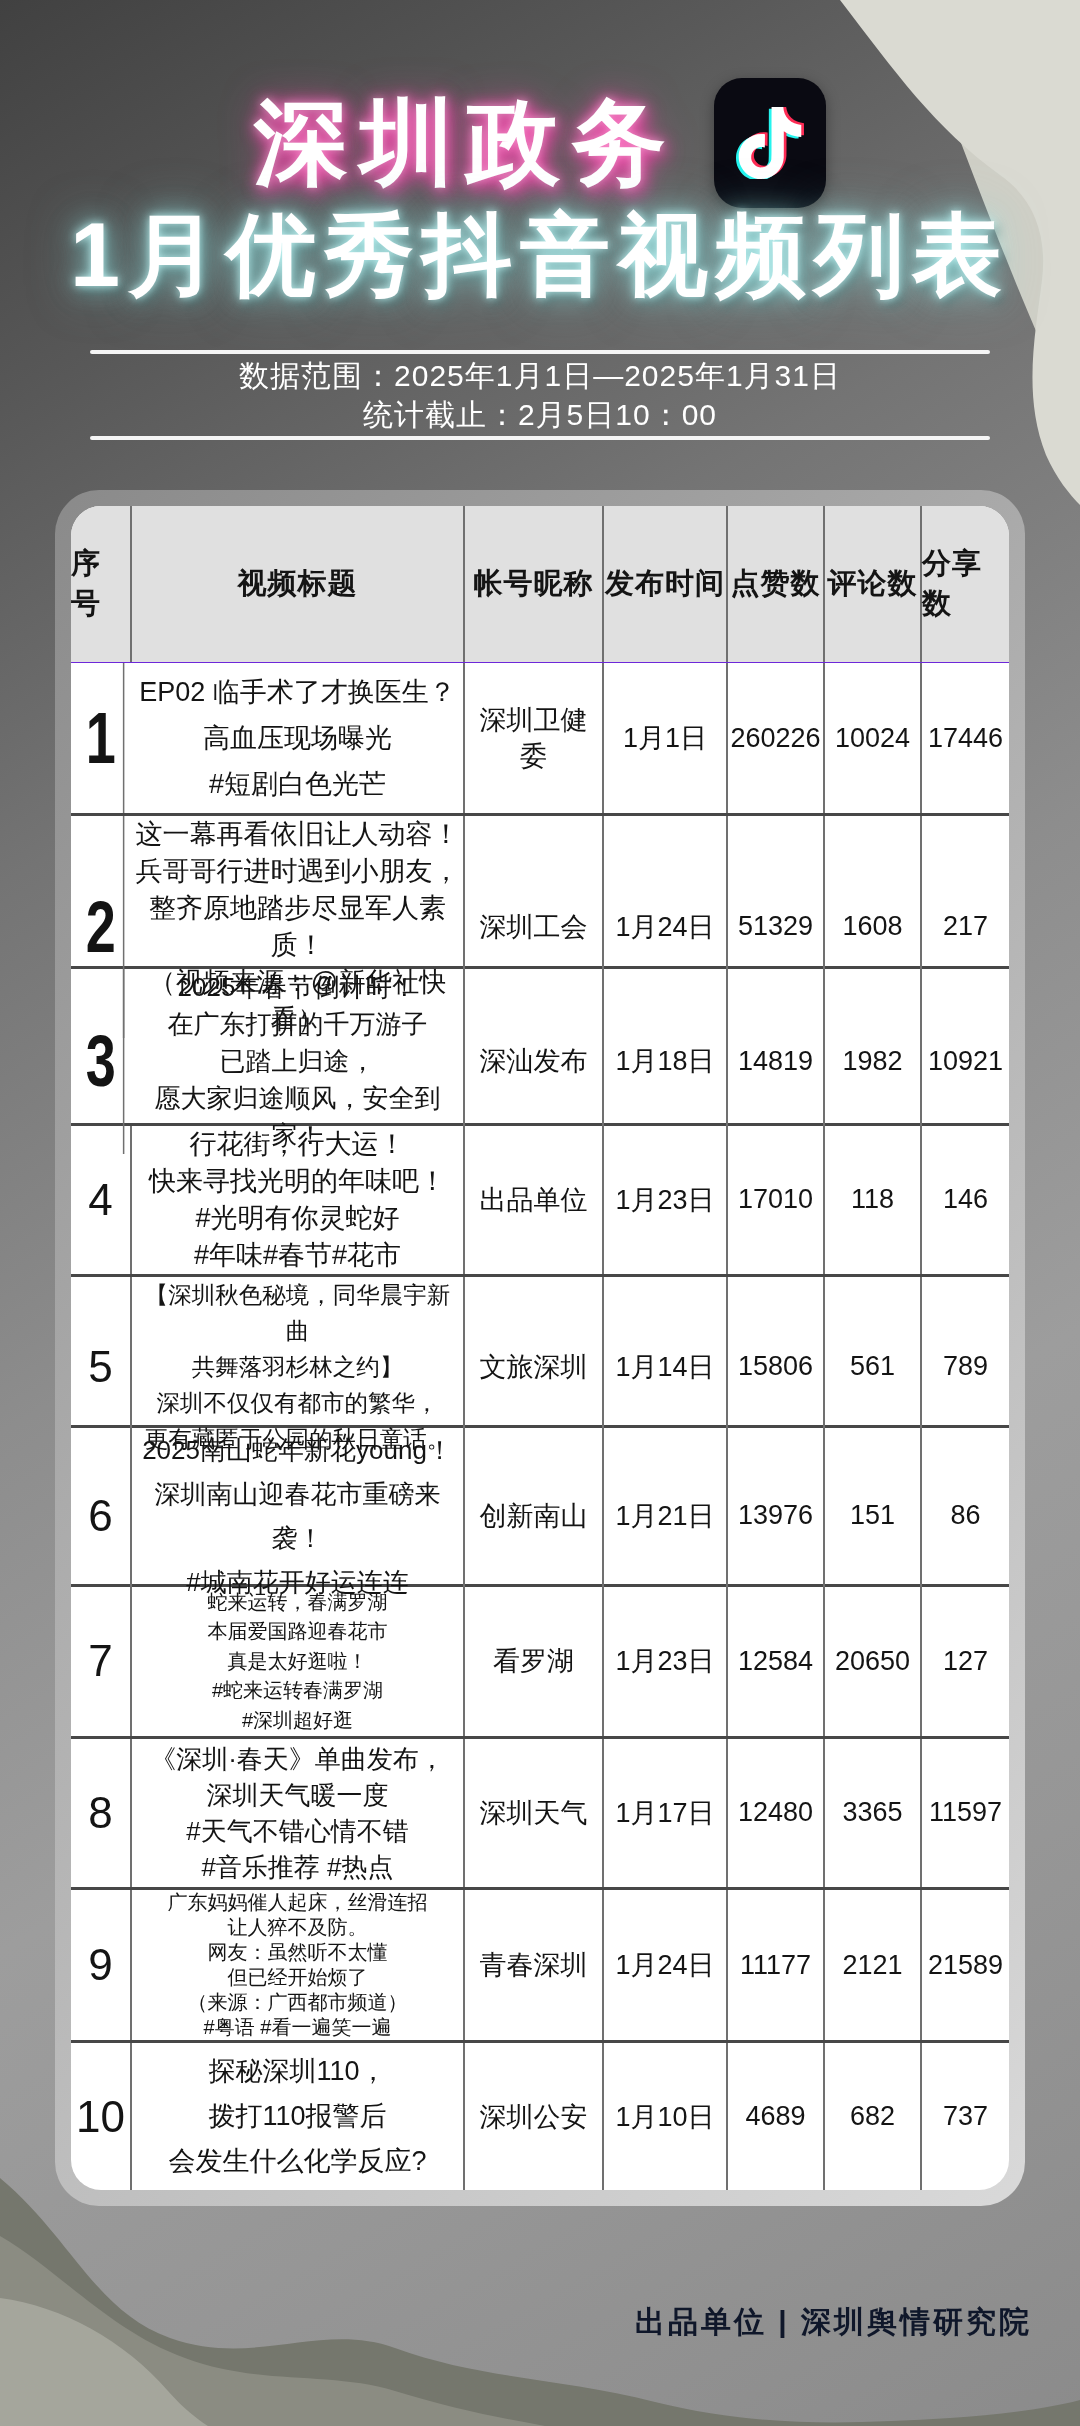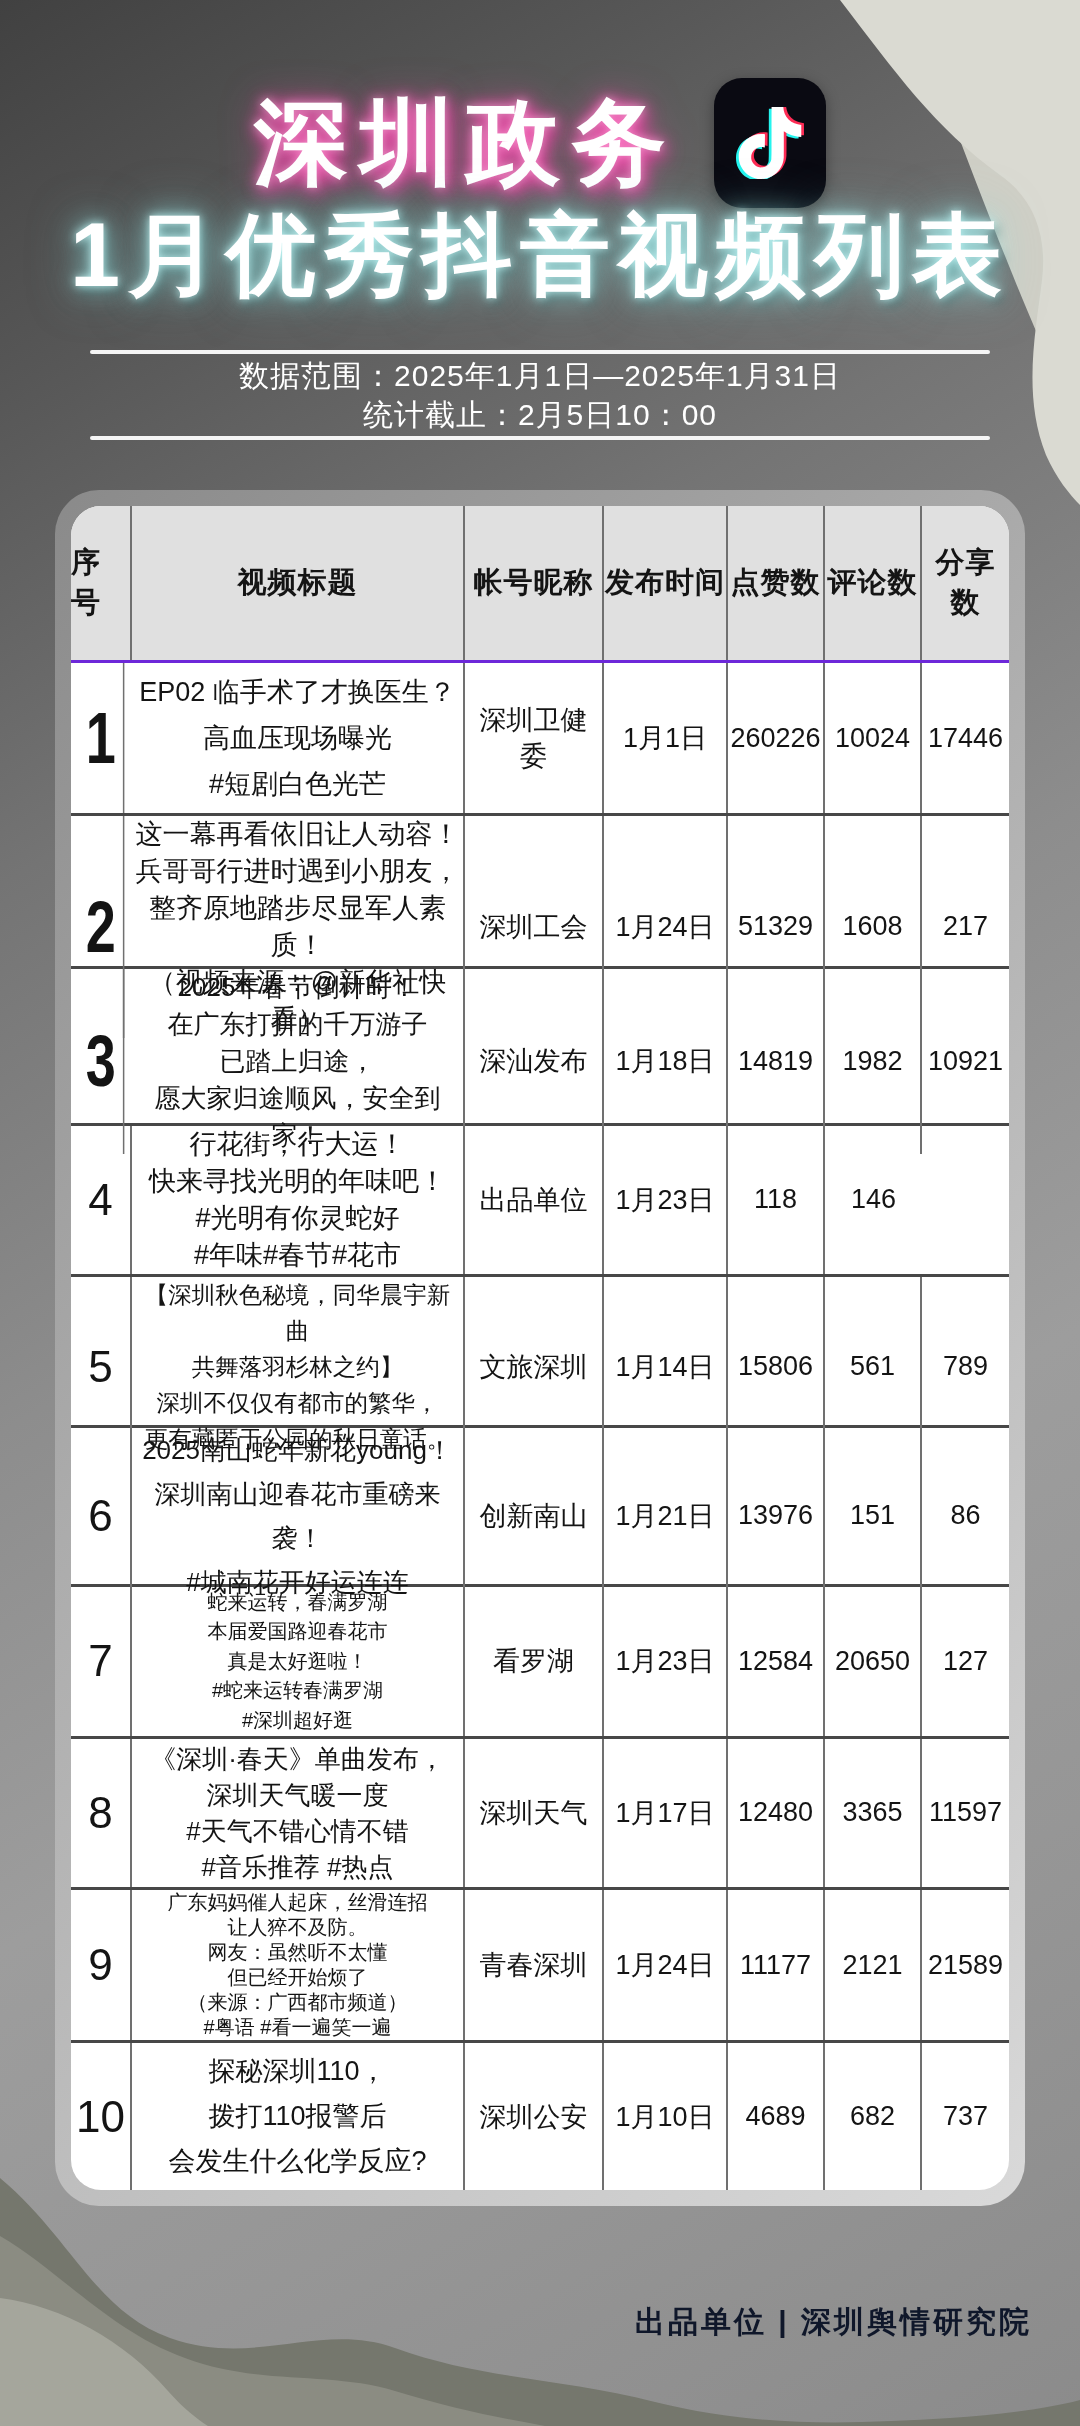--- a/index.html
+++ b/index.html
@@ -48,29 +48,29 @@
   }
   .table-inner{
     width:938px;height:1684px;background:#ffffff;border-radius:30px;overflow:hidden;
     display:flex;flex-direction:column;
   }
   .thead,.trow{
     display:grid;grid-template-columns:61px 333px 139px 124px 97px 97px 87px;
     box-sizing:border-box;
   }
   .thead{
-    height:164px;background:#e0e0e0;border-bottom:3px solid #6d28d9;
+    height:164px;background:#e0e0e0;border-bottom:1px solid #6d28d9;
     font-family:Liberation Serif, serif;
   }
   .hcell{
     display:flex;align-items:center;justify-content:center;
     font-size:29px;font-weight:700;color:#141414;border-right:2px solid #707070;
     letter-spacing:1px;
   }
-  .hcell:last-child,.cell:last-child{border-right:none;text-align:center;}
+  .hcell:last-child,.cell:last-child{border-right:none;}
   .trow{border-bottom:3px solid #474747;}
   .trow:last-child{border-bottom:none;}
   .cell{
     display:flex;align-items:center;justify-content:center;text-align:center;
     color:#141414;border-right:2px solid #707070;box-sizing:border-box;padding:0 2px;
   }
   .cell.title{white-space:pre-line;}
   .cell.account,.cell.date,.cell.num{font-size:27px;}
   .cell.no{font-size:44px;font-weight:400;}
   .cell.no.top{font-size:72px;font-weight:800;transform:scaleX(.75);}
@@ -184,20 +184,21 @@
     </div>
 
     <div class="trow r4">
       <div class="cell no">4</div>
       <div class="cell title">行花街，行大运！
 快来寻找光明的年味吧！
 #光明有你灵蛇好
 #年味#春节#花市</div>
       <div class="cell account">出品单位</div>
       <div class="cell date">1月23日</div>
+      <div class="cell num">17010</div>
       <div class="cell num">118</div>
       <div class="cell num">146</div>
     </div>
 
     <div class="trow r5">
       <div class="cell no">5</div>
       <div class="cell title">【深圳秋色秘境，同华晨宇新曲
 共舞落羽杉林之约】
 深圳不仅仅有都市的繁华，
 更有藏匿于公园的秋日童话。</div>

